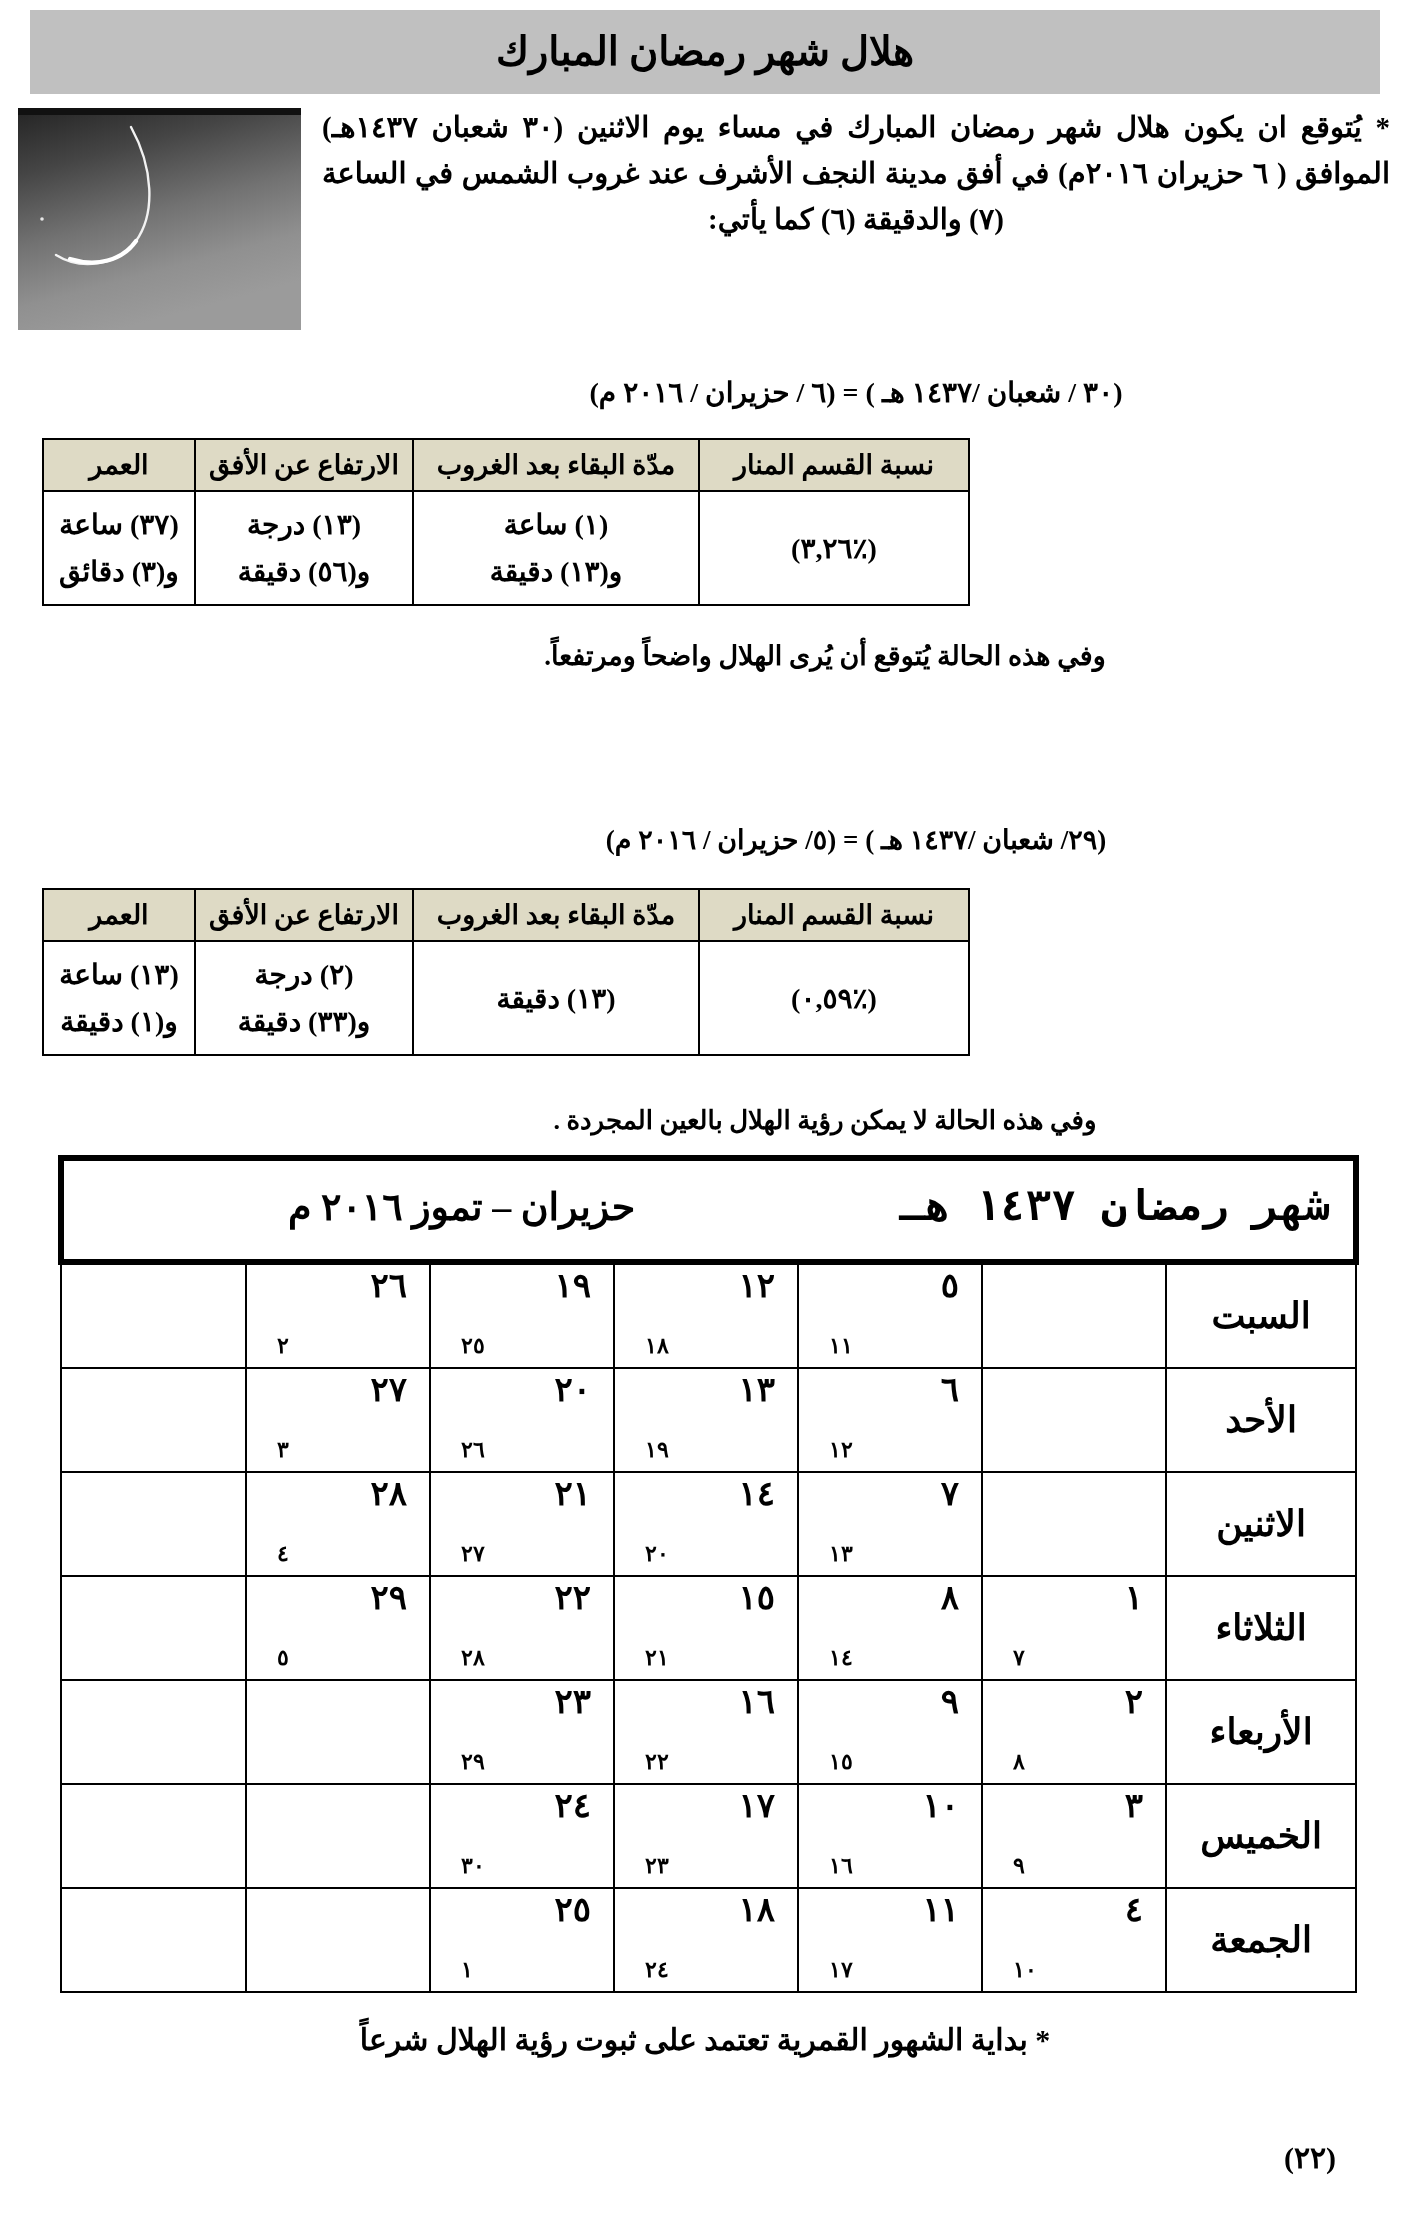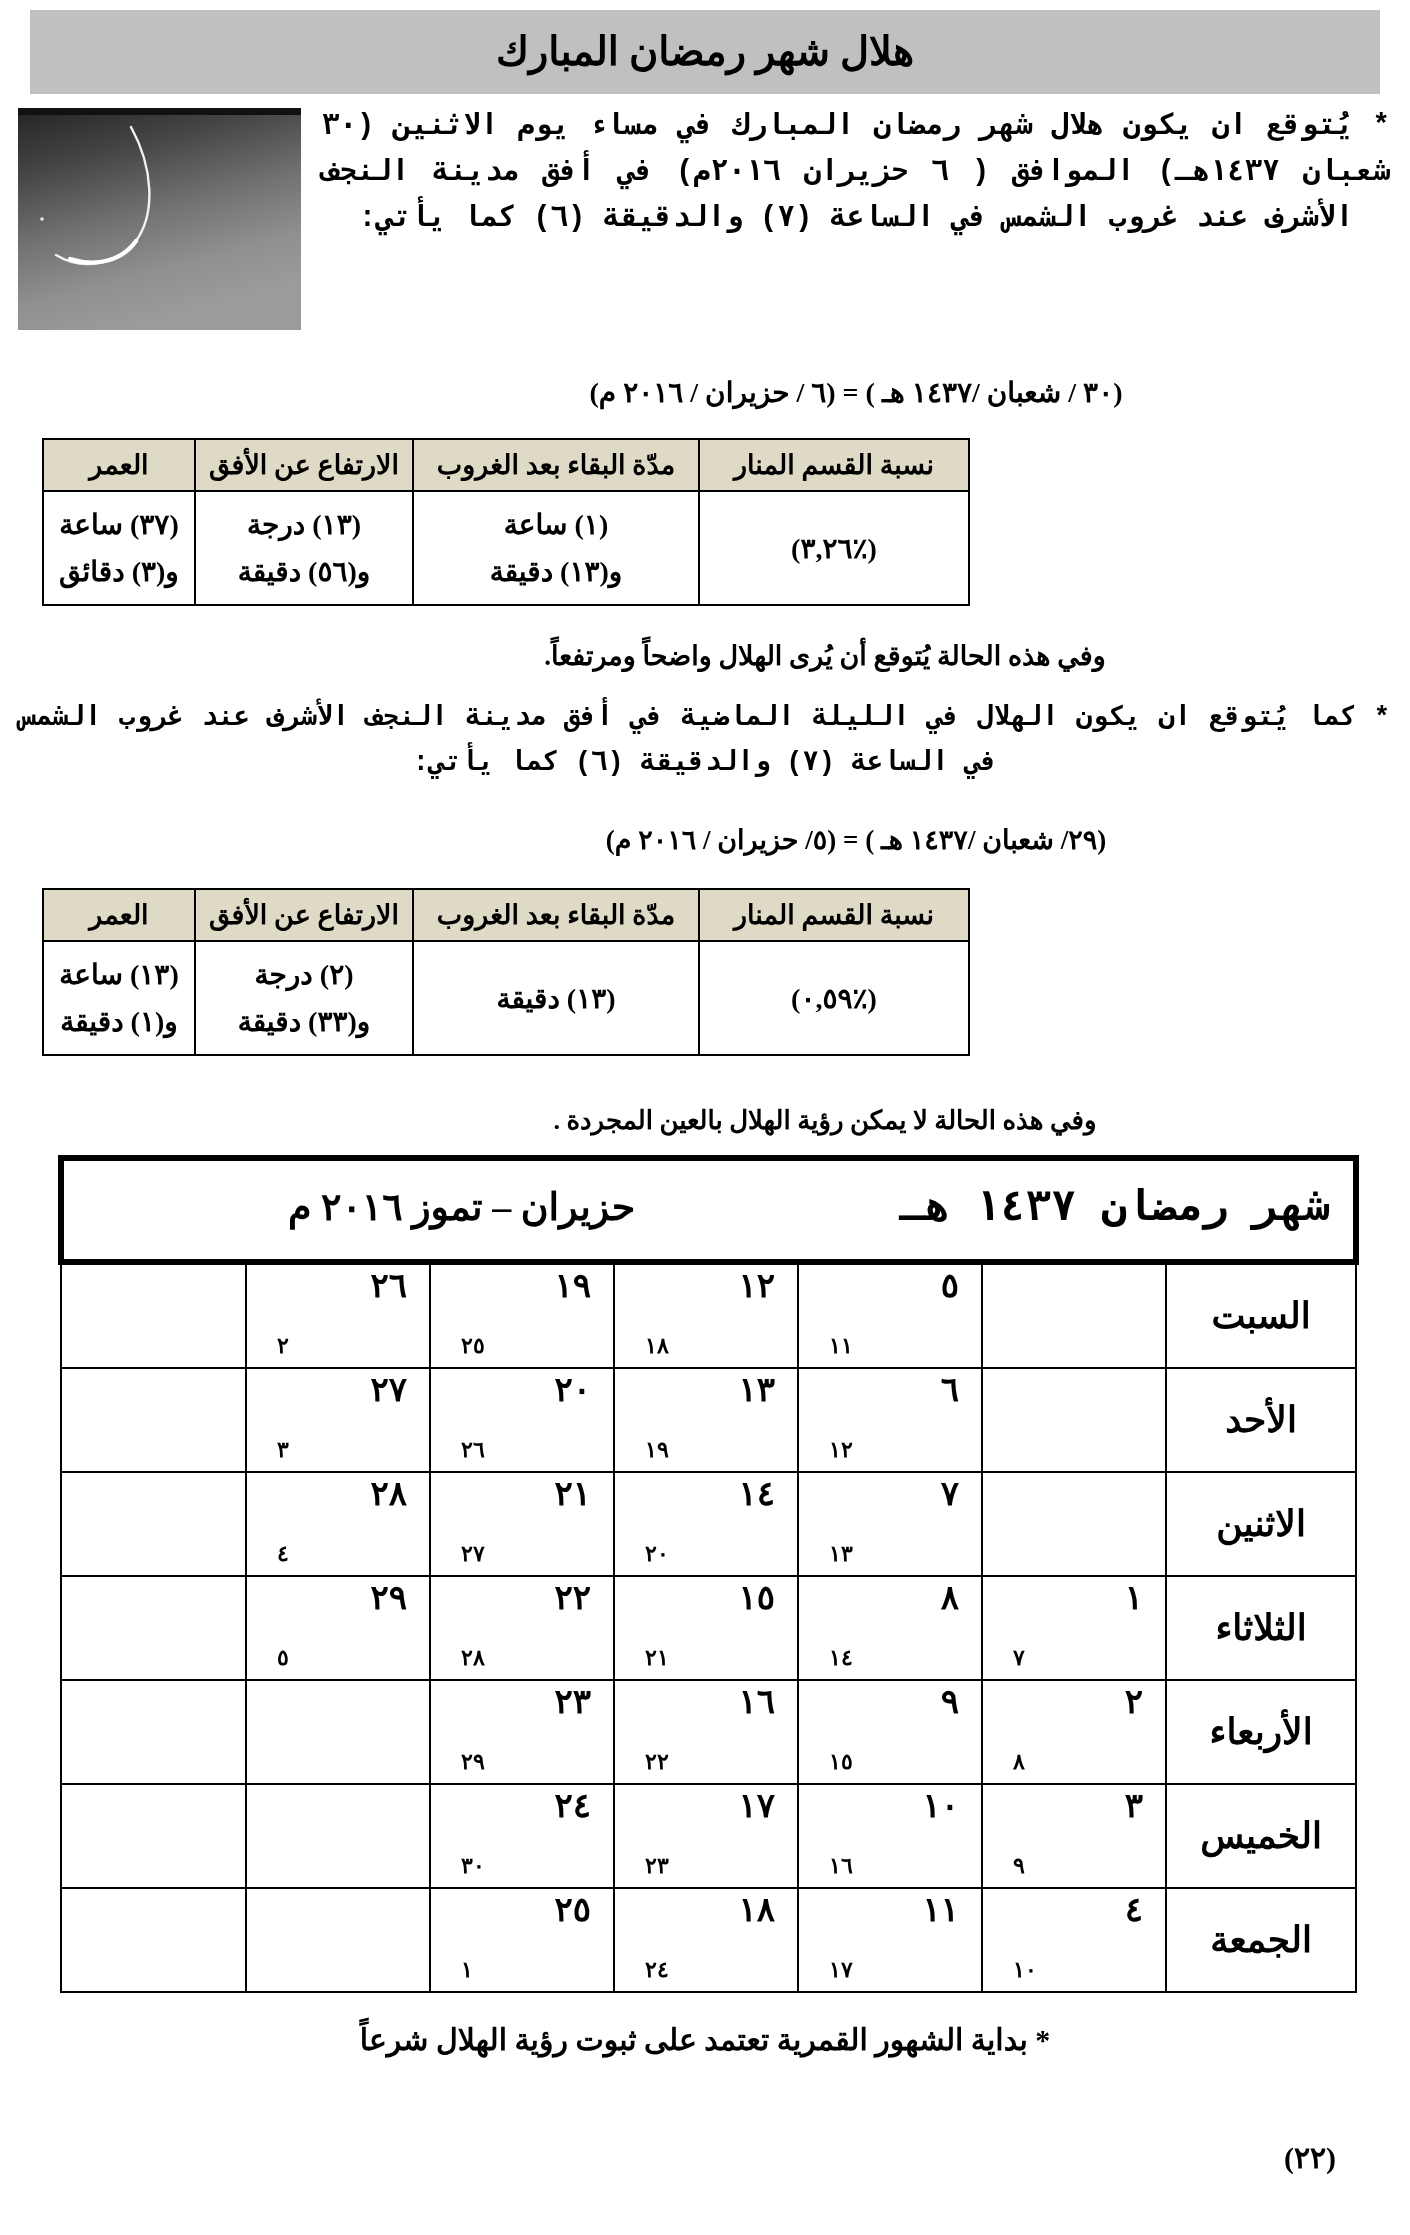--- a/index.html
+++ b/index.html
@@ -60,21 +60,20 @@
 
   
   .para {
     position: absolute;
     text-align: justify;
     text-align-last: center;
     font-size: 29px;
     font-weight: bold;
     line-height: 46px;
     direction: rtl;
-    font-family: Liberation Mono, monospace;
   }
   #intro-para {
     left: 322px;
     top: 104px;
     width: 1068px;
   }
   #eq-line-1 {
     position: absolute;
     left: 322px;
     top: 360px;
@@ -306,21 +305,20 @@
         <td>
           <span class="cell-line">(٣٧) ساعة</span>
           <span class="cell-line">و(٣) دقائق</span>
         </td>
       </tr>
     </tbody>
   </table>
 
   <div id="note-1">وفي هذه الحالة يُتوقع أن يُرى الهلال واضحاً ومرتفعاً.</div>
 
-  <div class="para" id="second-para">* كما يُتوقع ان يكون الهلال في الليلة الماضية في أفق مدينة النجف الأشرف عند غروب الشمس في الساعة (٧) والدقيقة (٦) كما يأتي:</div>
 
   <div id="eq-line-2">(٢٩/ شعبان /١٤٣٧ هـ ) = (٥/ حزيران / ٢٠١٦ م)</div>
 
   <table class="data-table" id="table-2">
     <colgroup>
       <col style="width:270px">
       <col style="width:286px">
       <col style="width:218px">
       <col style="width:152px">
     </colgroup>

